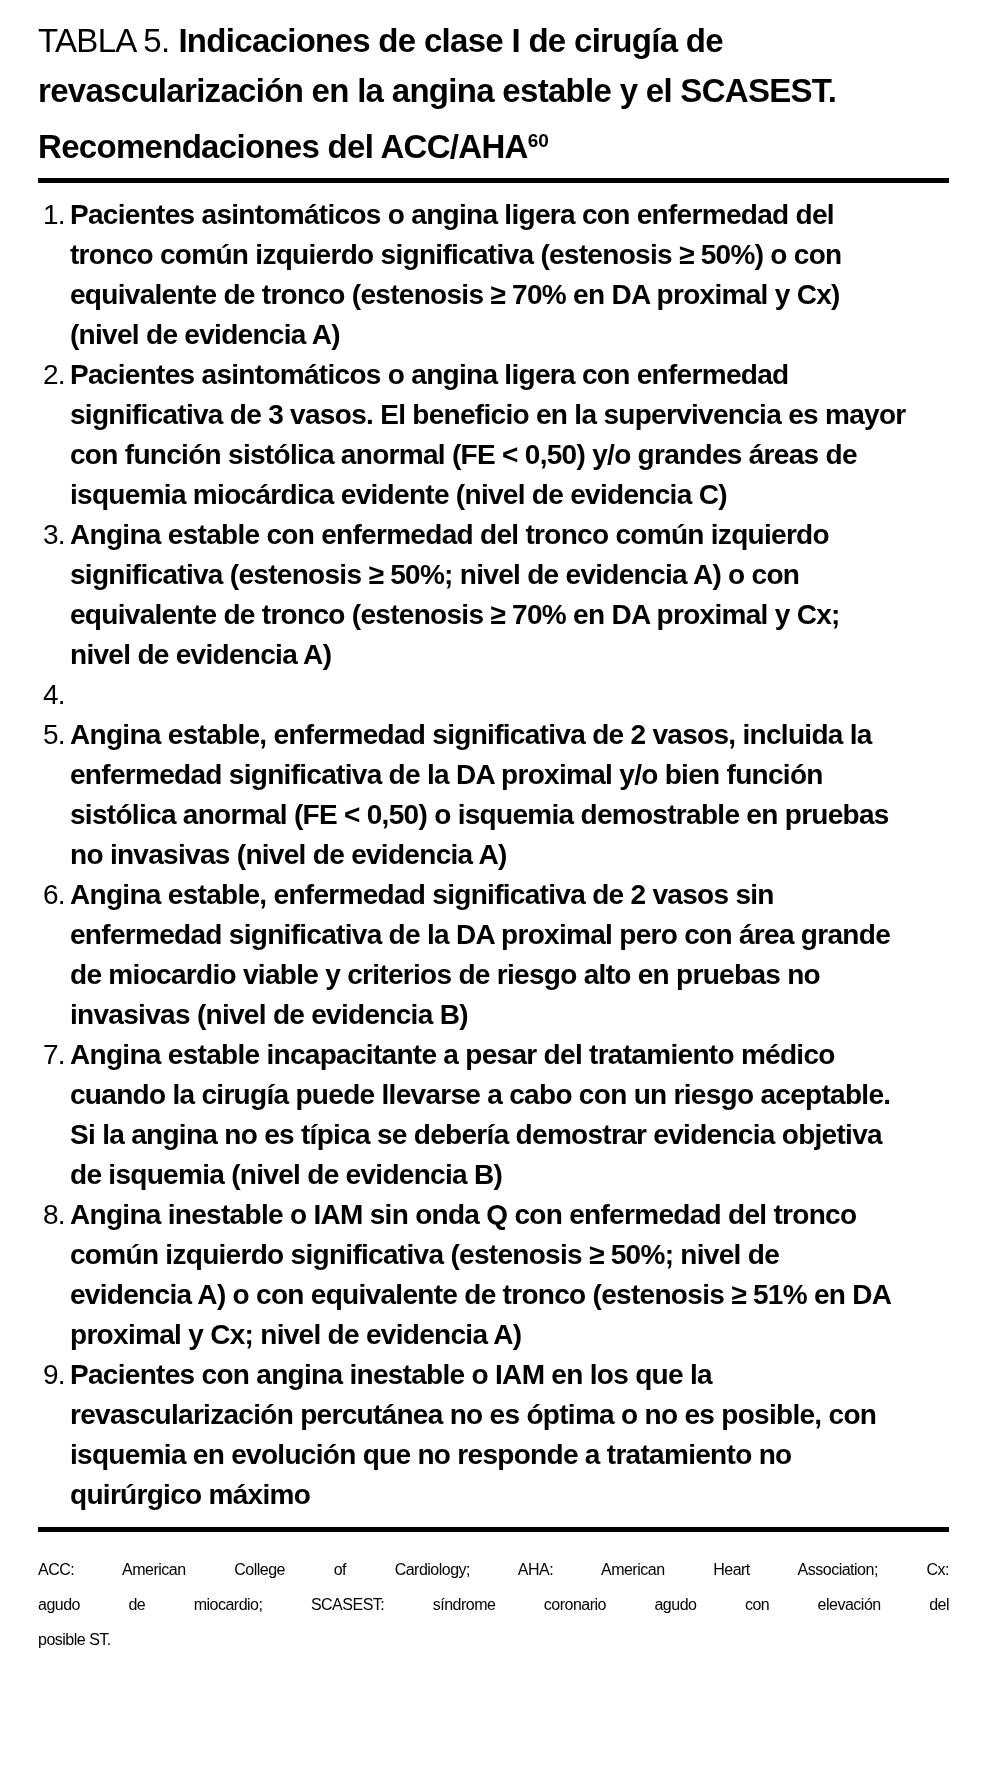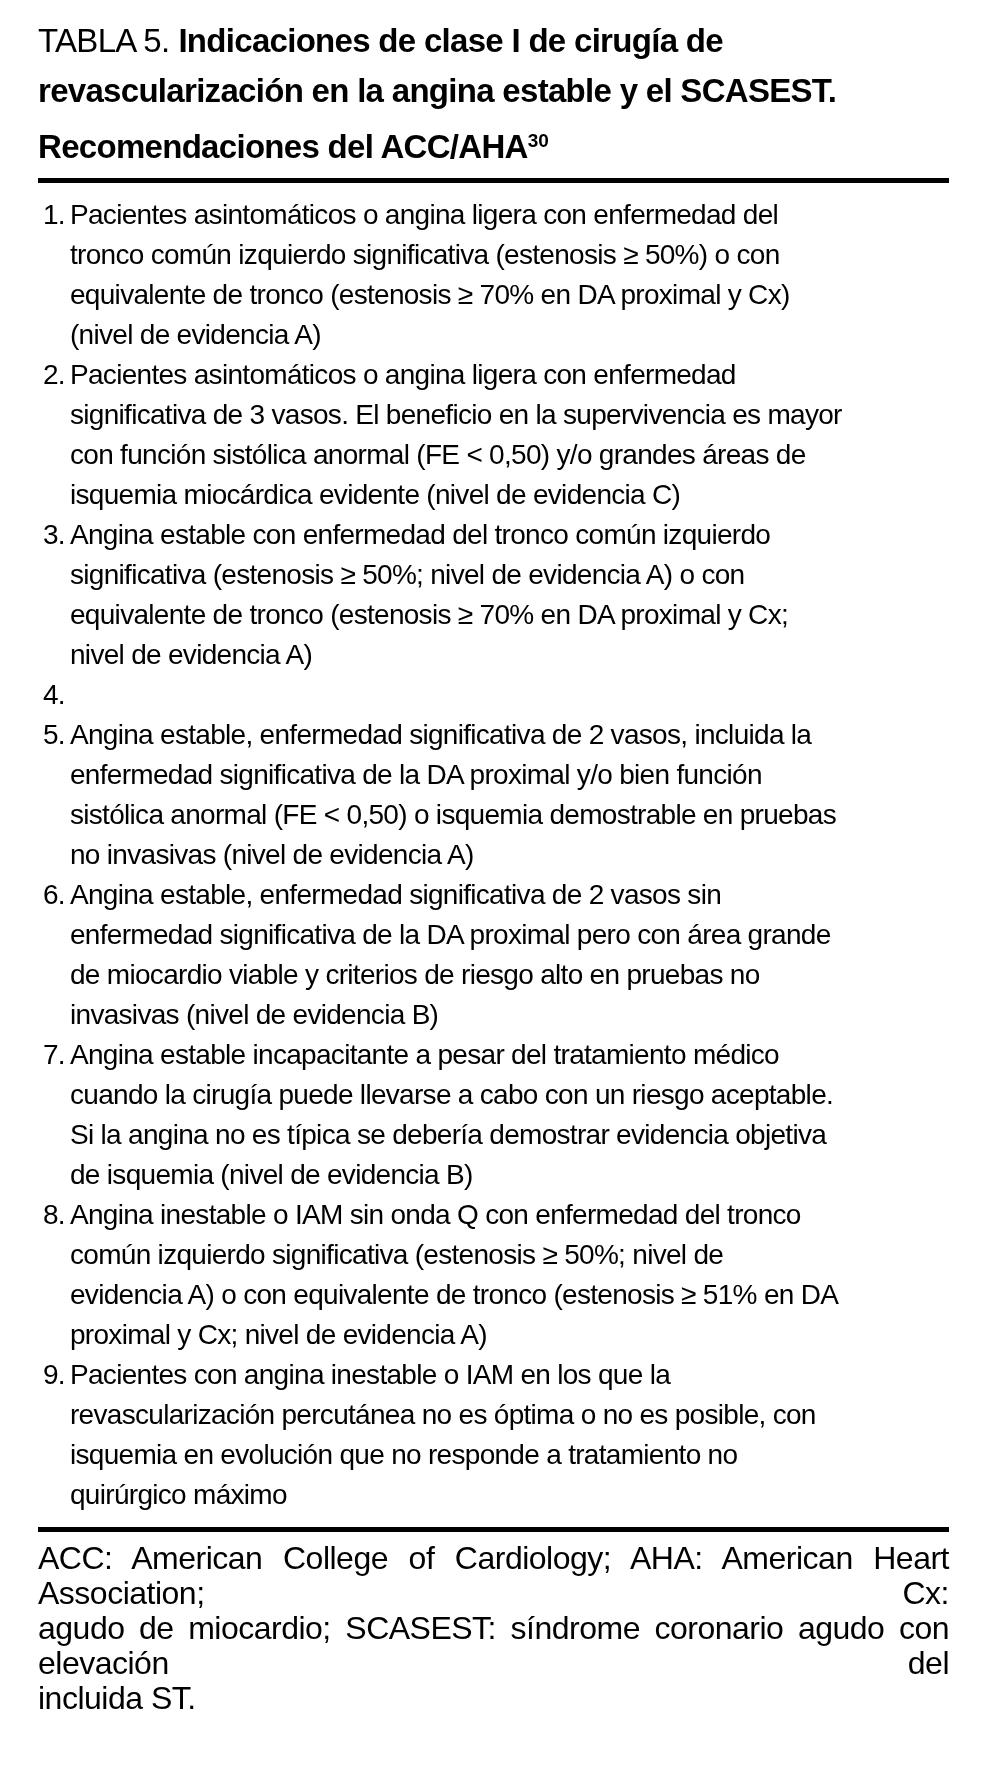--- a/index.html
+++ b/index.html
@@ -47,44 +47,44 @@
     font-size: 28px;
     line-height: 40px;
     letter-spacing: -0.7px;
   }
   .item { display: flex; }
   .item-num {
     flex: 0 0 32px;
     box-sizing: border-box;
     padding-left: 5px;
   }
-  .item-text { white-space: pre; }
+  .item-text { white-space: pre; font-weight: bold; }
   .footnote {
-    margin-top: 9px;
-    font-size: 32px;
+    margin-top: 20px;
+    font-size: 16px;
     line-height: 35px;
     letter-spacing: -0.5px;
   }
   .fn-line {
     text-align: justify;
     text-align-last: justify;
   }
   .fn-line:last-child {
     text-align-last: left;
   }
 </style>
 </head>
 <body>
 
 <div class="page">
 
   <div class="caption">
     <span class="caption-label">TABLA 5.</span><span class="caption-main">Indicaciones de clase I de cirugía de
 revascularización en la angina estable y el SCASEST.
-Recomendaciones del ACC/AHA</span><span class="caption-ref">30</span>
+Recomendaciones del ACC/AHA</span><span class="caption-ref">60</span>
   </div>
 
   <div class="rule rule-top"></div>
 
   <div class="list">
       <div class="item">
         <div class="item-num">1.</div>
         <div class="item-text">Pacientes asintomáticos o angina ligera con enfermedad del
 tronco común izquierdo significativa (estenosis ≥ 50%) o con
 equivalente de tronco (estenosis ≥ 70% en DA proximal y Cx)
@@ -142,16 +142,16 @@
 isquemia en evolución que no responde a tratamiento no
 quirúrgico máximo</div>
       </div>
     </div>
 
   <div class="rule rule-bottom"></div>
 
   <div class="footnote">
       <div class="fn-line">ACC: American College of Cardiology; AHA: American Heart Association; Cx:</div>
       <div class="fn-line">agudo de miocardio; SCASEST: síndrome coronario agudo con elevación del</div>
-      <div class="fn-line">incluida ST.</div>
+      <div class="fn-line">posible ST.</div>
     </div>
 
 </div>
 
 </body></html>

